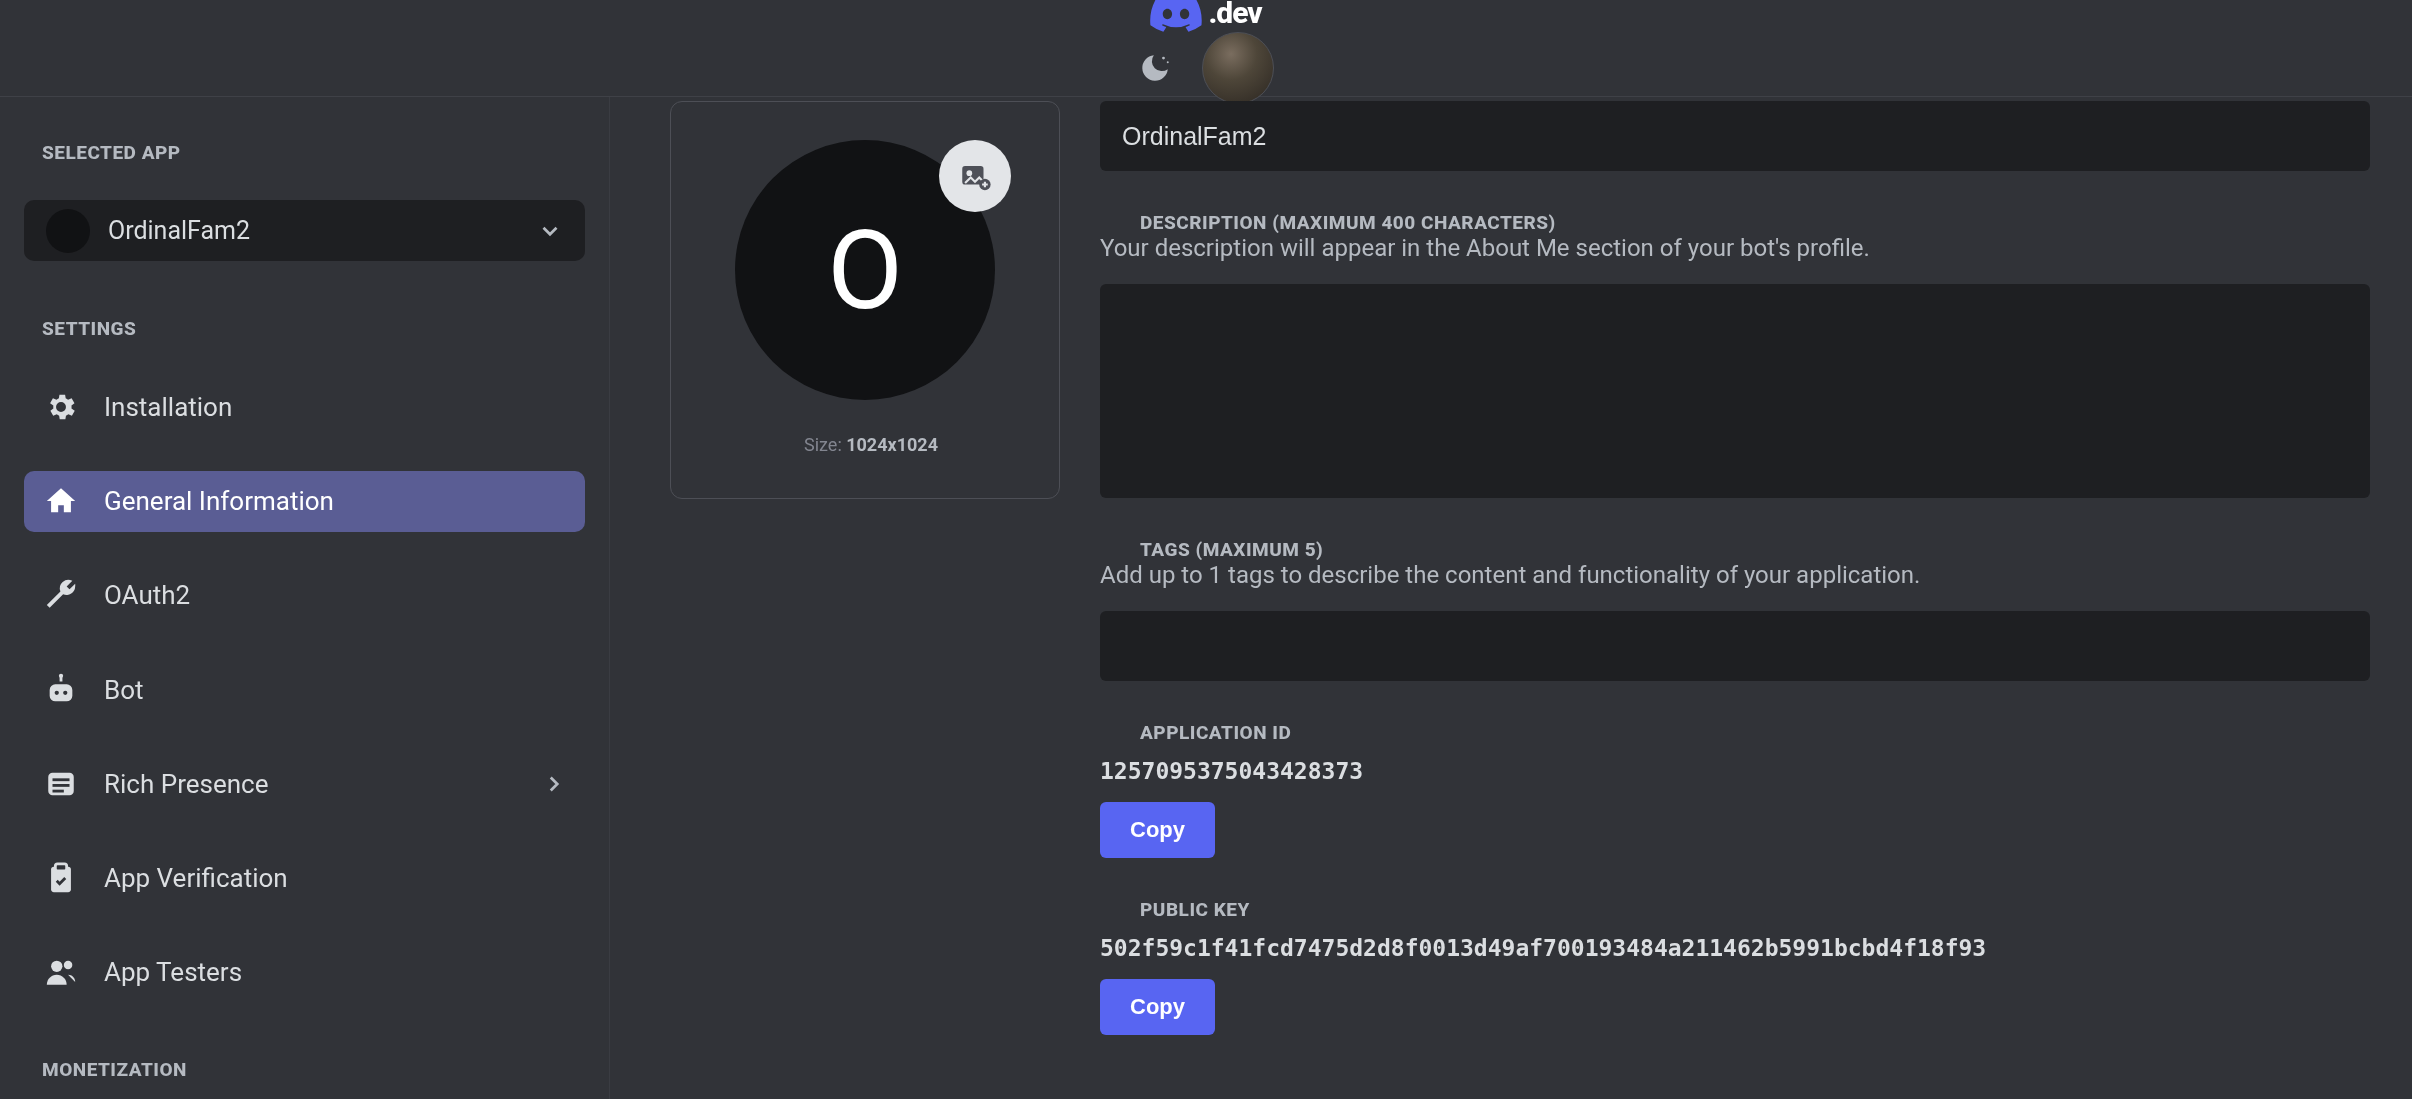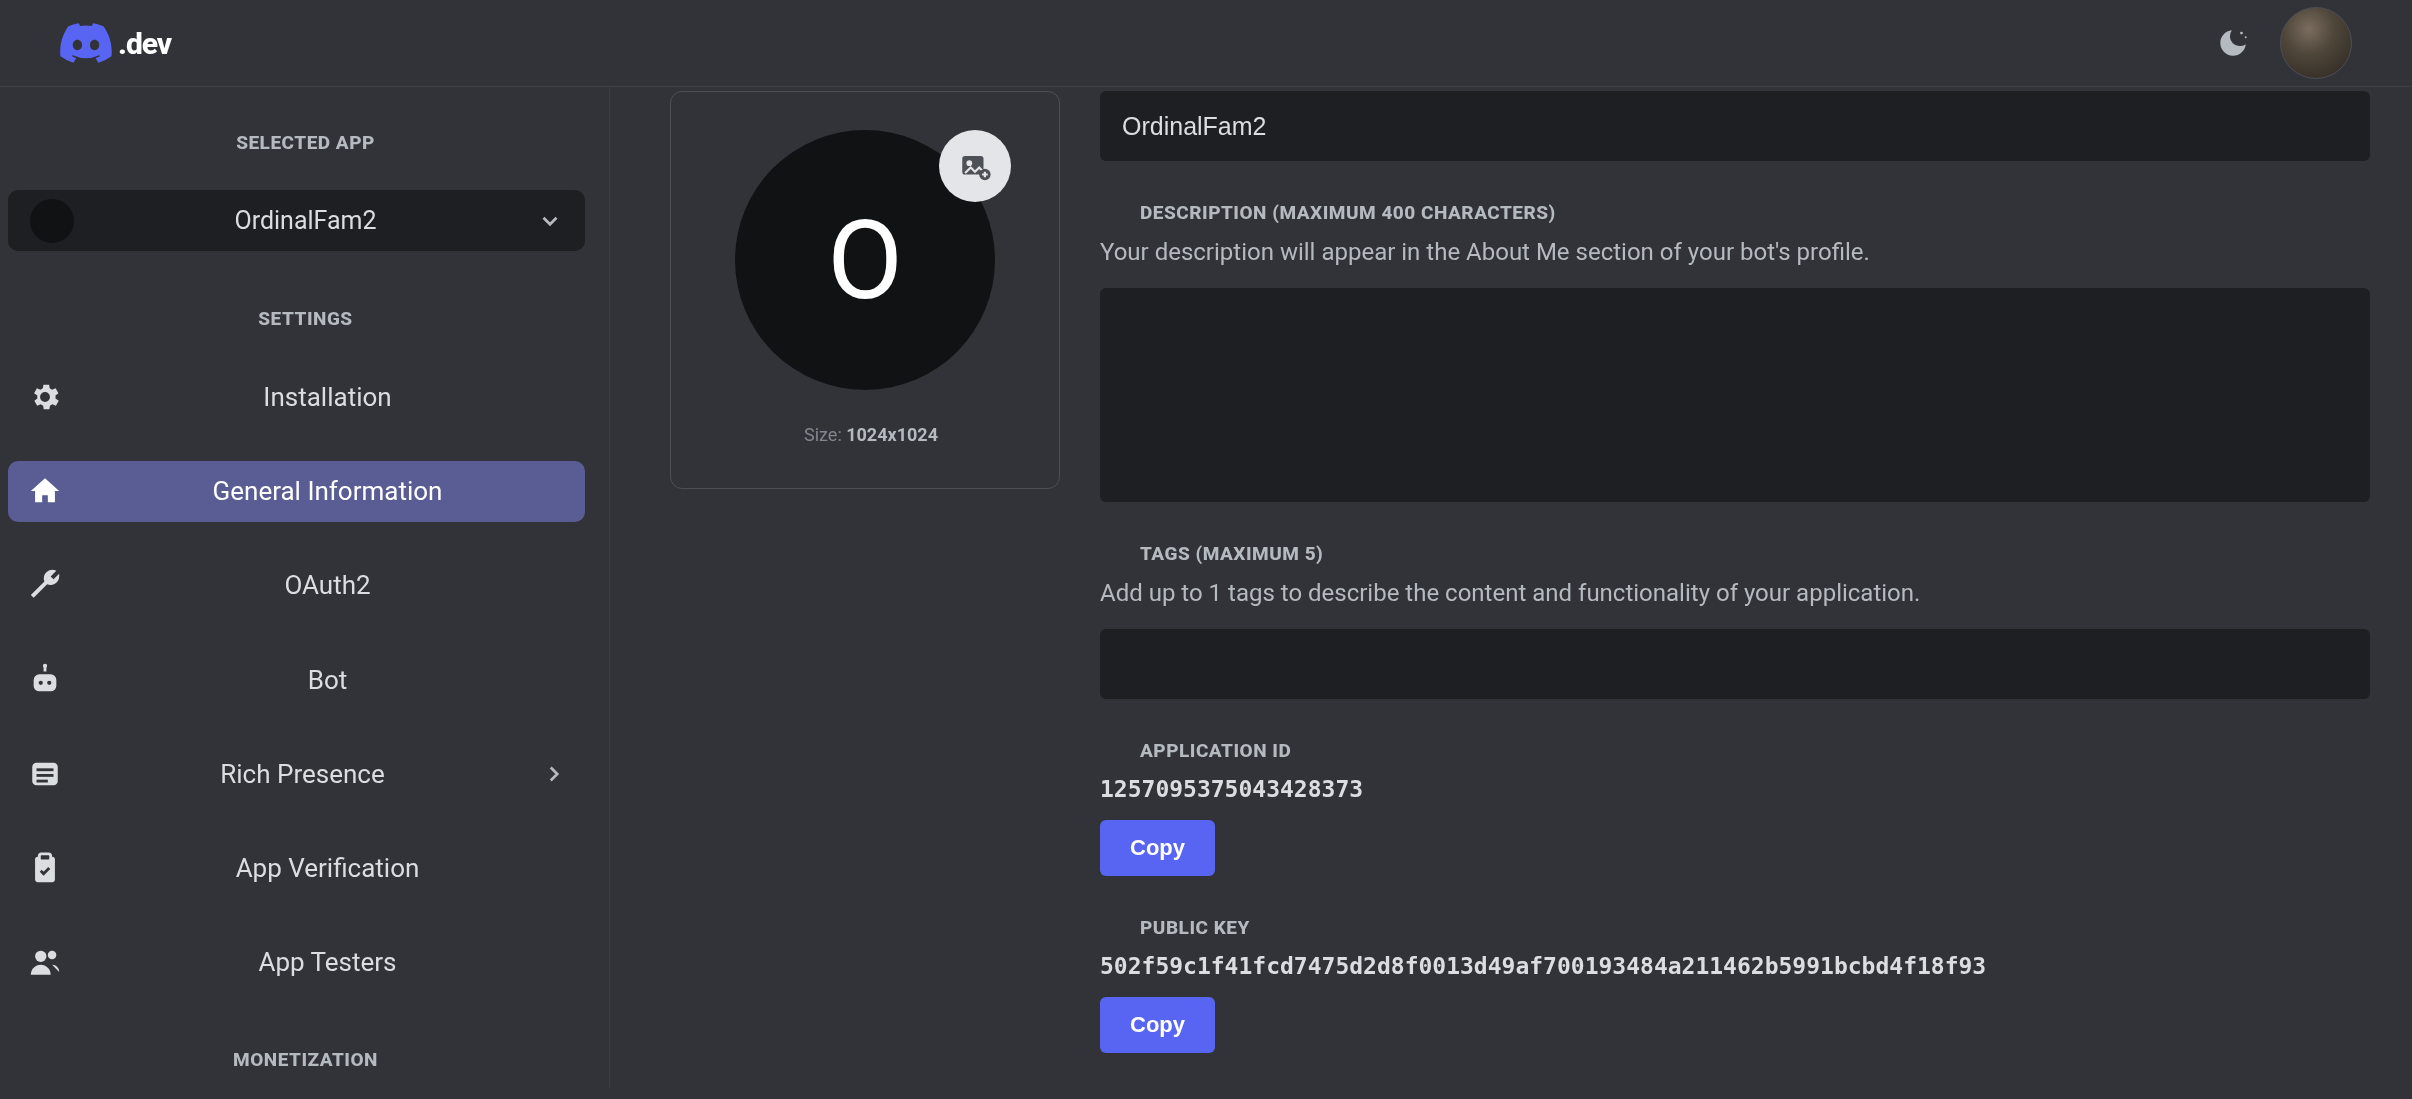--- a/index.html
+++ b/index.html
@@ -11,27 +11,28 @@
     font-family: -apple-system, BlinkMacSystemFont, "Segoe UI", Roboto, Helvetica, Arial, sans-serif;
     background: #313338;
     color: #dbdee1;
     width: 2412px;
     height: 1099px;
     overflow: hidden;
   }
 
   
   .topbar {
-    height: 87px;
+    height: 97px;
     border-bottom: 1px solid #3f4147;
     display: flex;
     align-items: center;
-    justify-content: space-between;
+    justify-content: center;
     padding: 0 60px;
     background: #313338;
+    flex-direction: column;
   }
   .logo-wrap { display:flex; align-items:center; gap:6px; }
   .logo-svg { width: 52px; height: 40px; }
   .logo-dev { color:#fff; font-weight:800; font-size:30px; letter-spacing:-1px; }
   .topbar-right { display:flex; align-items:center; gap:30px; }
   .moon-icon { width:34px; height:34px; color:#b5bac1; cursor:pointer; }
   .avatar {
     width:72px; height:72px; border-radius:50%;
     background: radial-gradient(circle at 40% 30%, #7a6d5f 0%, #4e4639 40%, #2a2520 100%);
     border:1px solid #4d4f56;
@@ -40,27 +41,26 @@
 
   
   .main {
     display:flex;
     height: calc(1099px - 97px);
   }
 
   
   .sidebar {
     width: 610px;
-    padding: 30px 24px 0 8px;
+    padding: 30px 24px 0 24px;
     display:flex;
     flex-direction:column;
     gap: 18px;
     overflow-y:auto;
     border-right: 1px solid #3a3c42;
-    text-align: center;
   }
   .sidebar-heading {
     font-size: 19px;
     font-weight: 800;
     color: #b5bac1;
     letter-spacing: 0.5px;
     text-transform: uppercase;
     margin: 14px 0 18px 18px;
   }
   .app-selector {
@@ -176,21 +176,20 @@
     font-weight:800;
     color:#b5bac1;
     letter-spacing:0.5px;
     text-transform:uppercase;
     margin-top: 40px;
     margin-left: 40px;
   }
   .field-sub {
     font-size:24px;
     color:#b5bac1;
-    margin-top: 14px;
   }
   .textarea {
     width:100%;
     height:214px;
     background:#1e1f22;
     border:none;
     border-radius:6px;
     margin-top: 22px;
     color:#dbdee1;
     font-size:24px;

